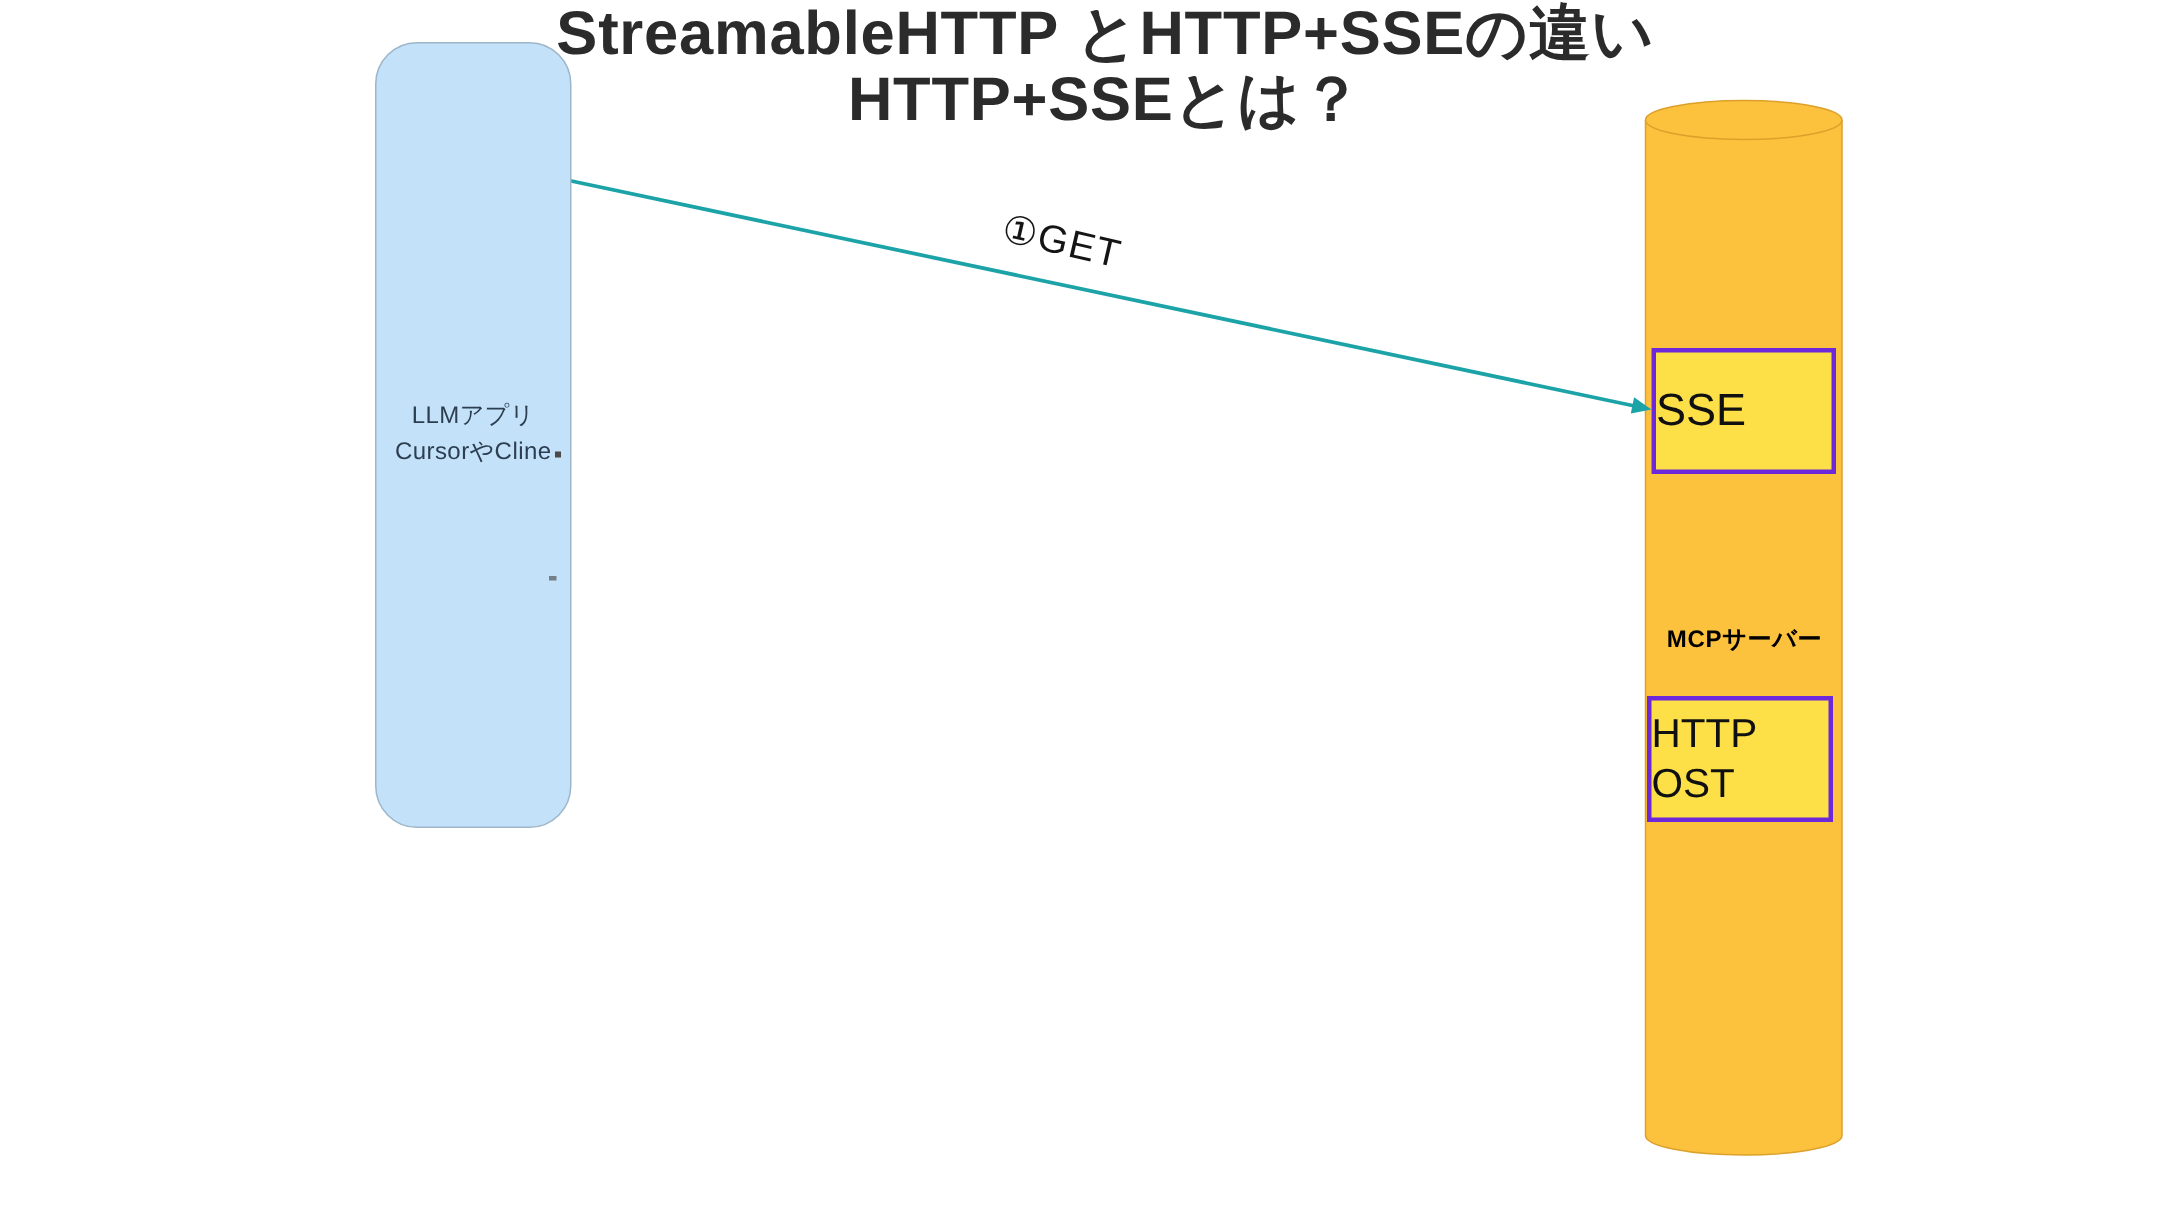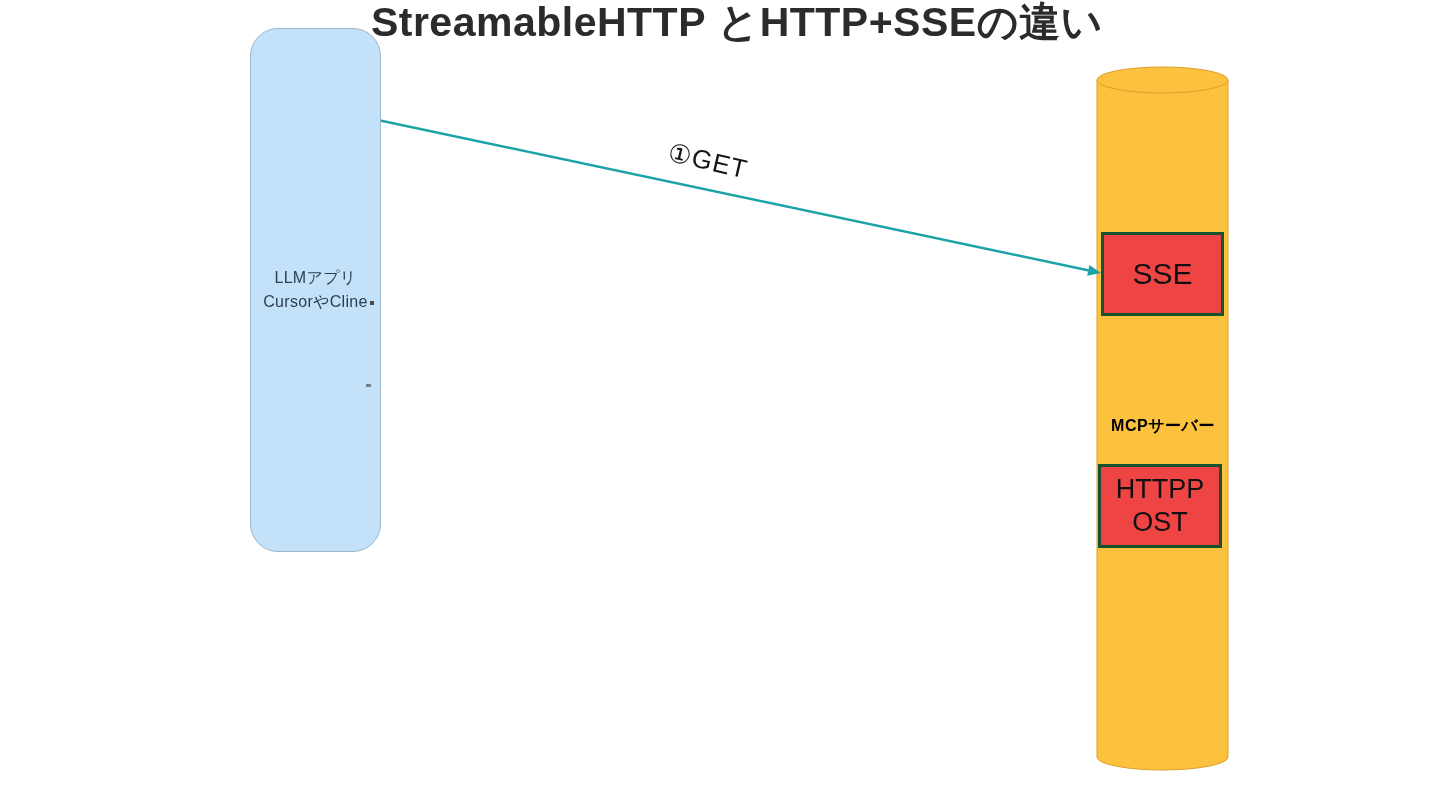--- a/index.html
+++ b/index.html
@@ -83,25 +83,25 @@
     font-weight: 600;
     letter-spacing: 0.5px;
     color: #000000;
     white-space: nowrap;
   }
 
   
   .endpoint {
     position: absolute;
     box-sizing: border-box;
-    background: #ef4444;
-    border: 3px solid #14532d;
+    background: #fde047;
+    border: 3px solid #6d28d9;
     display: flex;
     flex-direction: column;
-    align-items: center;
+    align-items: flex-start;
     justify-content: center;
     color: #101010;
     text-align: center;
   }
   .endpoint.sse {
     left: 1101px; top: 232px;
     width: 123px; height: 84px;
     font-size: 30px;
   }
   .endpoint.post {
@@ -116,20 +116,21 @@
   .stray.m1 { left: 370px; top: 301px; width: 4px; height: 4px; }
   .stray.m2 { left: 366px; top: 384px; width: 5px; height: 3px; opacity: 0.65; }
 </style>
 </head>
 <body>
 
 <div class="canvas">
 
   <div class="title">
     <div>StreamableHTTP とHTTP+SSEの違い</div>
+    <div>HTTP+SSEとは？</div>
   </div>
 
   <svg class="svg-layer" width="1440" height="810" viewBox="0 0 1440 810">
 
     <path d="M1097 80 L1097 757 A65.5 13 0 0 0 1228 757 L1228 80" stroke="#DDA02A" stroke-width="1" fill="#FCC23D"></path>
 
     <ellipse cx="1162.5" cy="80" rx="65.5" ry="13" stroke="#DDA02A" stroke-width="1" fill="#FCC23D"></ellipse>
 
     <line x1="373" y1="119" x2="1089" y2="270.5" stroke="#1CA3A8" stroke-width="2.5"></line>
     <polygon points="1101,273 1087.2,275.7 1089.4,264.9" fill="#1CA3A8"></polygon>
@@ -144,20 +145,20 @@
 
   <div class="get-label">①GET</div>
 
   <div class="server-label">MCPサーバー</div>
 
   <div class="endpoint sse">
     <div>SSE</div>
   </div>
 
   <div class="endpoint post">
-    <div>HTTPP</div>
+    <div>HTTP</div>
     <div>OST</div>
   </div>
 
   <div class="stray m1"></div>
   <div class="stray m2"></div>
 
 </div>
 
 </body></html>

